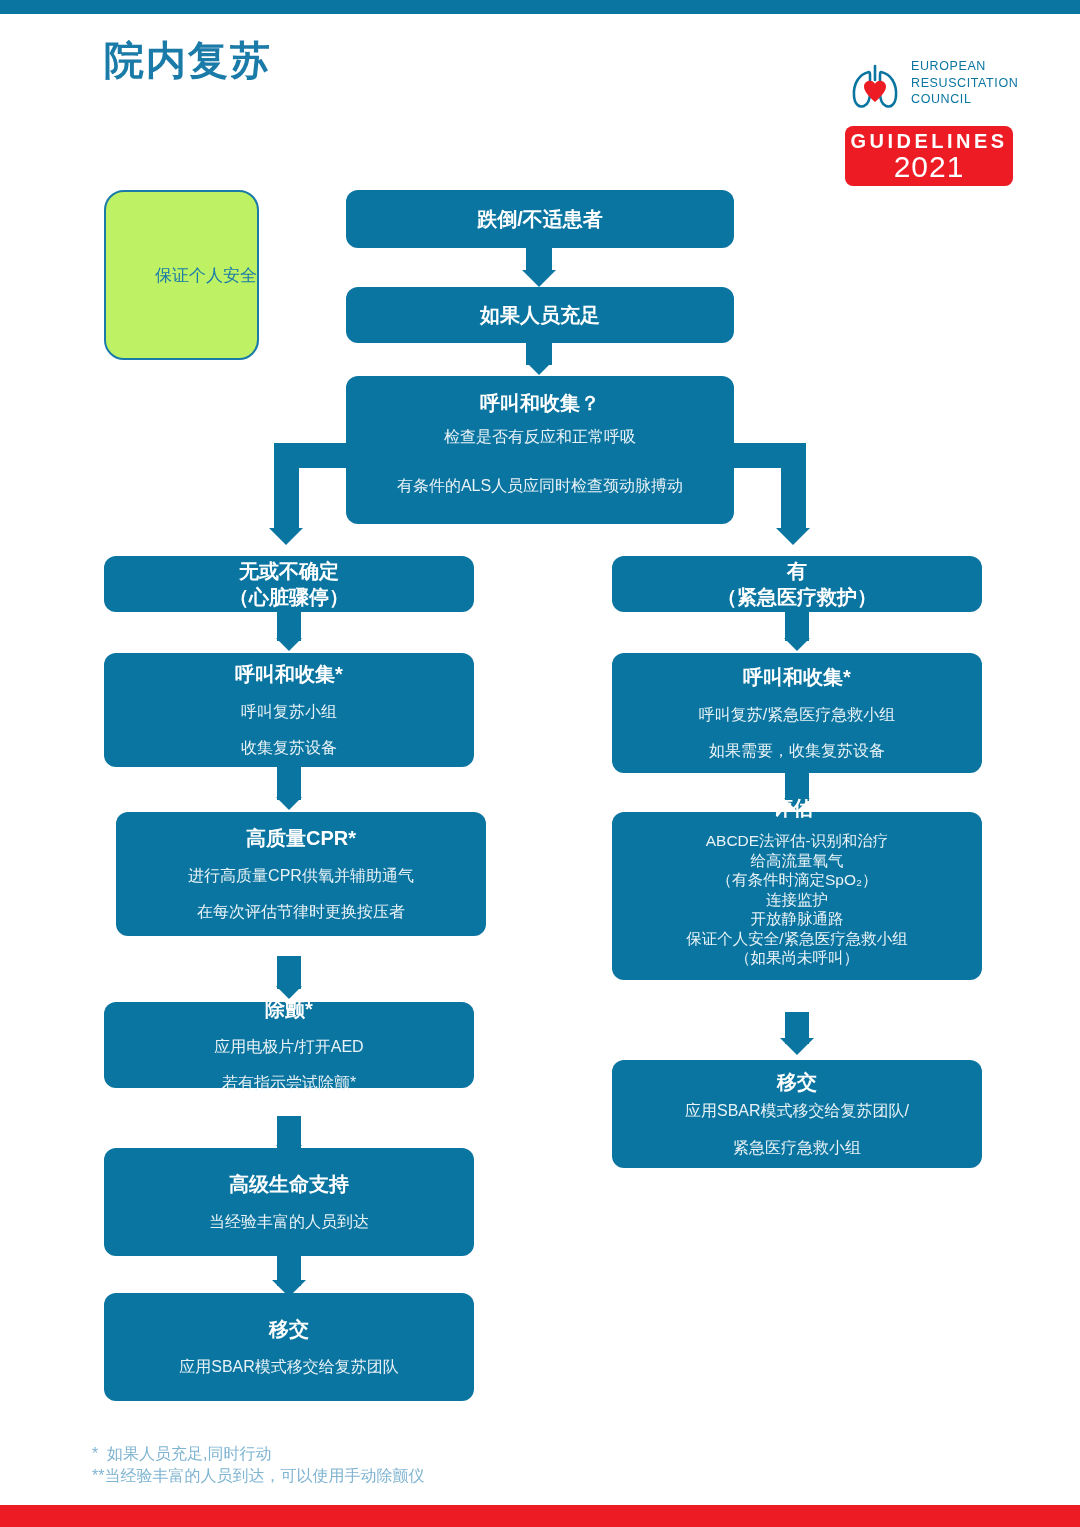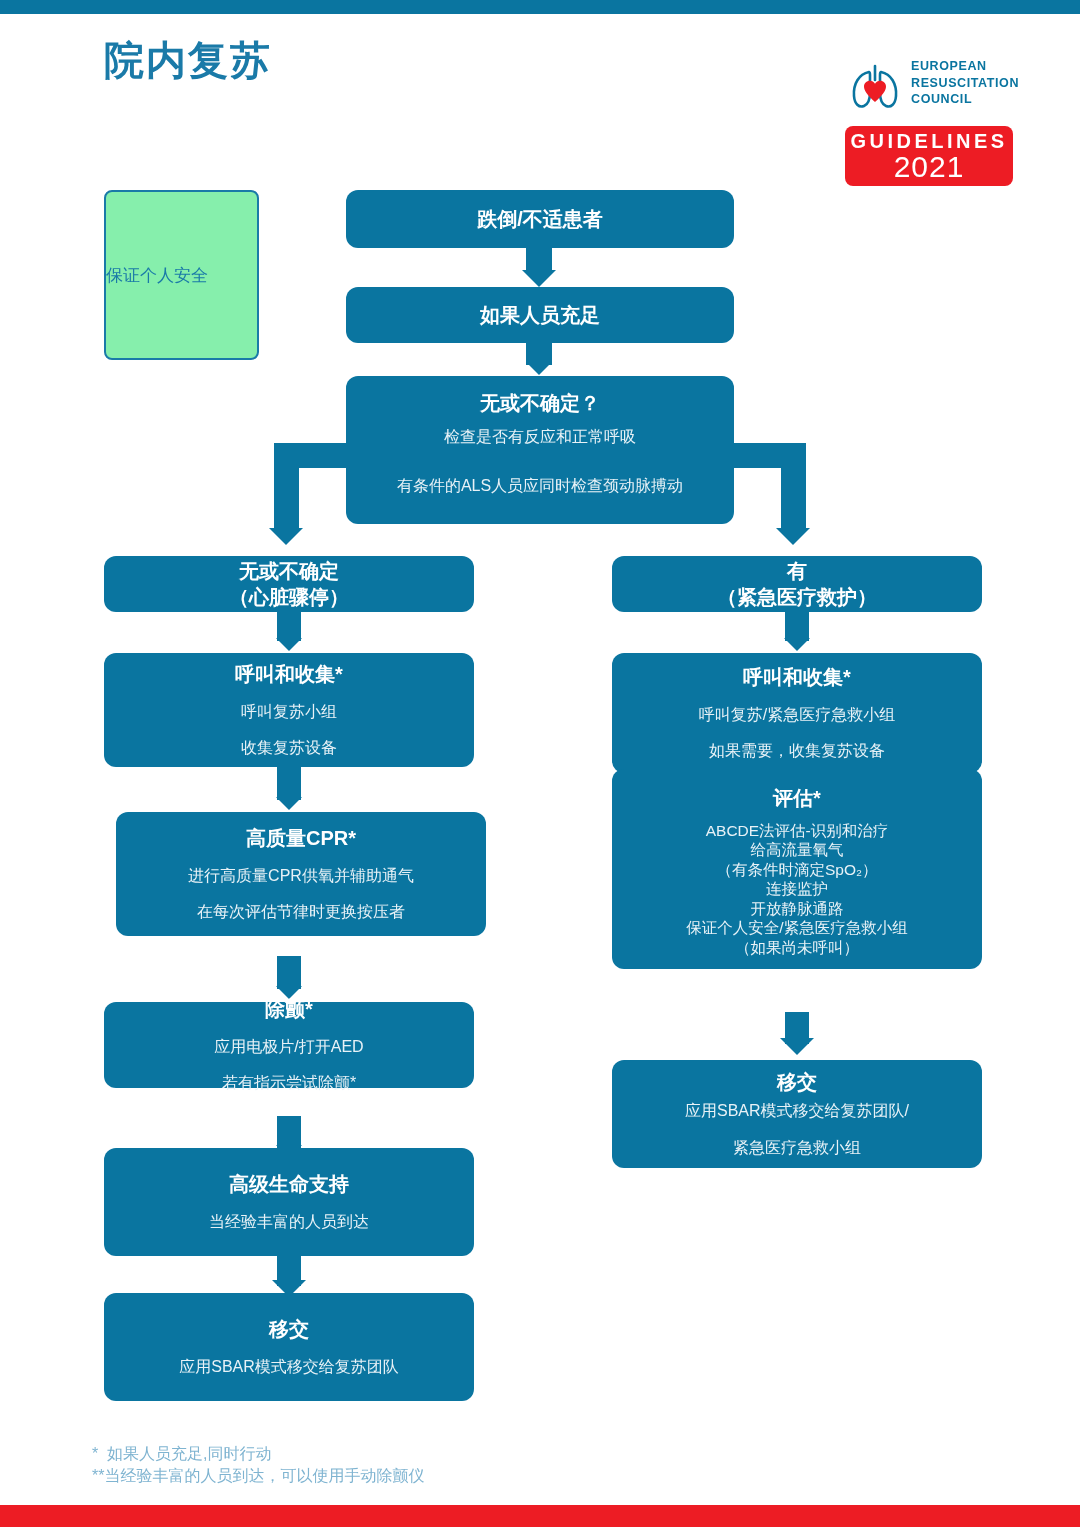--- a/index.html
+++ b/index.html
@@ -28,21 +28,21 @@
     font-size: 40px; font-weight: bold; color: #1a7aa8;
     letter-spacing: 2px; line-height: 1.1; margin-left: 28px;
   }
 
   
   .logo { position: absolute; left: 845px; top: 56px; width: 172px; height: 128px; }
   .logo-top { position: relative; height: 66px; }
   .logo-mark { position: absolute; left: 0; top: 2px; width: 60px; height: 60px; }
   .logo-words {
     position: absolute; left: 66px; top: 2px;
-    font-size: 12.5px; font-weight: bold; color: #0a75a0;
+    font-size: 12.5px; font-weight: normal; color: #0a75a0;
     line-height: 1.33; letter-spacing: 0.6px;
   }
   .logo-badge {
     position: absolute; left: 0; top: 70px; width: 168px; height: 60px;
     background: #ed1c24; border-radius: 8px; color: #fff;
     display: flex; flex-direction: column; align-items: center; justify-content: center;
   }
   .logo-badge .g-line {
     font-size: 20px; font-weight: bold; letter-spacing: 3.5px; line-height: 1;
     margin-bottom: 1px;
@@ -71,24 +71,24 @@
   .box.single .bx-title { font-size: 20px; }
   .box.two-line-head .bx-title { font-size: 20px; line-height: 1.32; }
 
   
   .gap-lines .bx-line { margin-top: 13px; }
   .tight-lines .bx-line { margin-top: 0px; line-height: 1.26; font-size: 15.5px; }
 
   
   .box-white {
     position: absolute;
-    background: #86efac;
+    background: #bef264;
     border: 2px solid #1a7aa8;
-    border-radius: 8px;
-    display: flex; align-items: center; justify-content: flex-start;
+    border-radius: 20px;
+    display: flex; align-items: center; justify-content: flex-end;
     color: #1a7aa8; font-size: 17px; text-align: center;
   }
 
   
   .arrow-down {
     position: absolute;
     background: #0a75a0;
   }
   .arrow-head {
     position: absolute;
@@ -152,21 +152,21 @@
   <div class="arrow-down" style="left:526px; top:248px; width:26px; height:26px;"></div>
   <div class="arrow-head" style="left:522px; top:270px;"></div>
 
   <div class="box single" style="left:346px; top:287px; width:388px; height:56px;">
     <div class="bx-title">如果人员充足</div>
   </div>
   <div class="arrow-down" style="left:526px; top:343px; width:26px; height:22px;"></div>
   <div class="arrow-head small" style="left:526px; top:362px;"></div>
 
   <div class="box" style="left:346px; top:376px; width:388px; height:148px; justify-content:flex-start; padding-top:14px;">
-    <div class="bx-title">无或不确定？</div>
+    <div class="bx-title">呼叫和收集？</div>
     <div class="bx-line" style="margin-top:9px;text-align:right;">检查是否有反应和正常呼吸</div>
     <div class="bx-line" style="margin-top:26px;">有条件的ALS人员应同时检查颈动脉搏动</div>
   </div>
 
   <div class="elbow" style="left:274px; top:443px; width:72px; height:25px;"></div>
   <div class="elbow" style="left:274px; top:443px; width:25px; height:89px; border-bottom-left-radius:0;"></div>
   <div class="arrow-head" style="left:269px; top:528px;"></div>
 
   <div class="elbow" style="left:734px; top:443px; width:72px; height:25px;"></div>
   <div class="elbow" style="left:781px; top:443px; width:25px; height:89px;"></div>
@@ -223,21 +223,21 @@
   </div>
 
   <div class="box gap-lines" style="left:612px; top:653px; width:370px; height:120px;">
     <div class="bx-title">呼叫和收集*</div>
     <div class="bx-line">呼叫复苏/紧急医疗急救小组</div>
     <div class="bx-line">如果需要，收集复苏设备</div>
   </div>
   <div class="arrow-down" style="left:785px; top:773px; width:24px; height:28px;"></div>
   <div class="arrow-head small" style="left:784px; top:798px;"></div>
 
-  <div class="box tight-lines" style="left:612px; top:769px; width:370px; height:200px; justify-content:center; padding-top:16px;">
+  <div class="box tight-lines" style="left:612px; top:812px; width:370px; height:168px; justify-content:flex-end; padding-top:16px;">
     <div class="bx-title" style="margin-bottom:10px;">评估*</div>
     <div class="bx-line">ABCDE法评估-识别和治疗</div>
     <div class="bx-line">给高流量氧气</div>
     <div class="bx-line">（有条件时滴定SpO₂）</div>
     <div class="bx-line">连接监护</div>
     <div class="bx-line">开放静脉通路</div>
     <div class="bx-line">保证个人安全/紧急医疗急救小组</div>
     <div class="bx-line">（如果尚未呼叫）</div>
   </div>
   <div class="arrow-down" style="left:785px; top:1012px; width:24px; height:32px;"></div>

